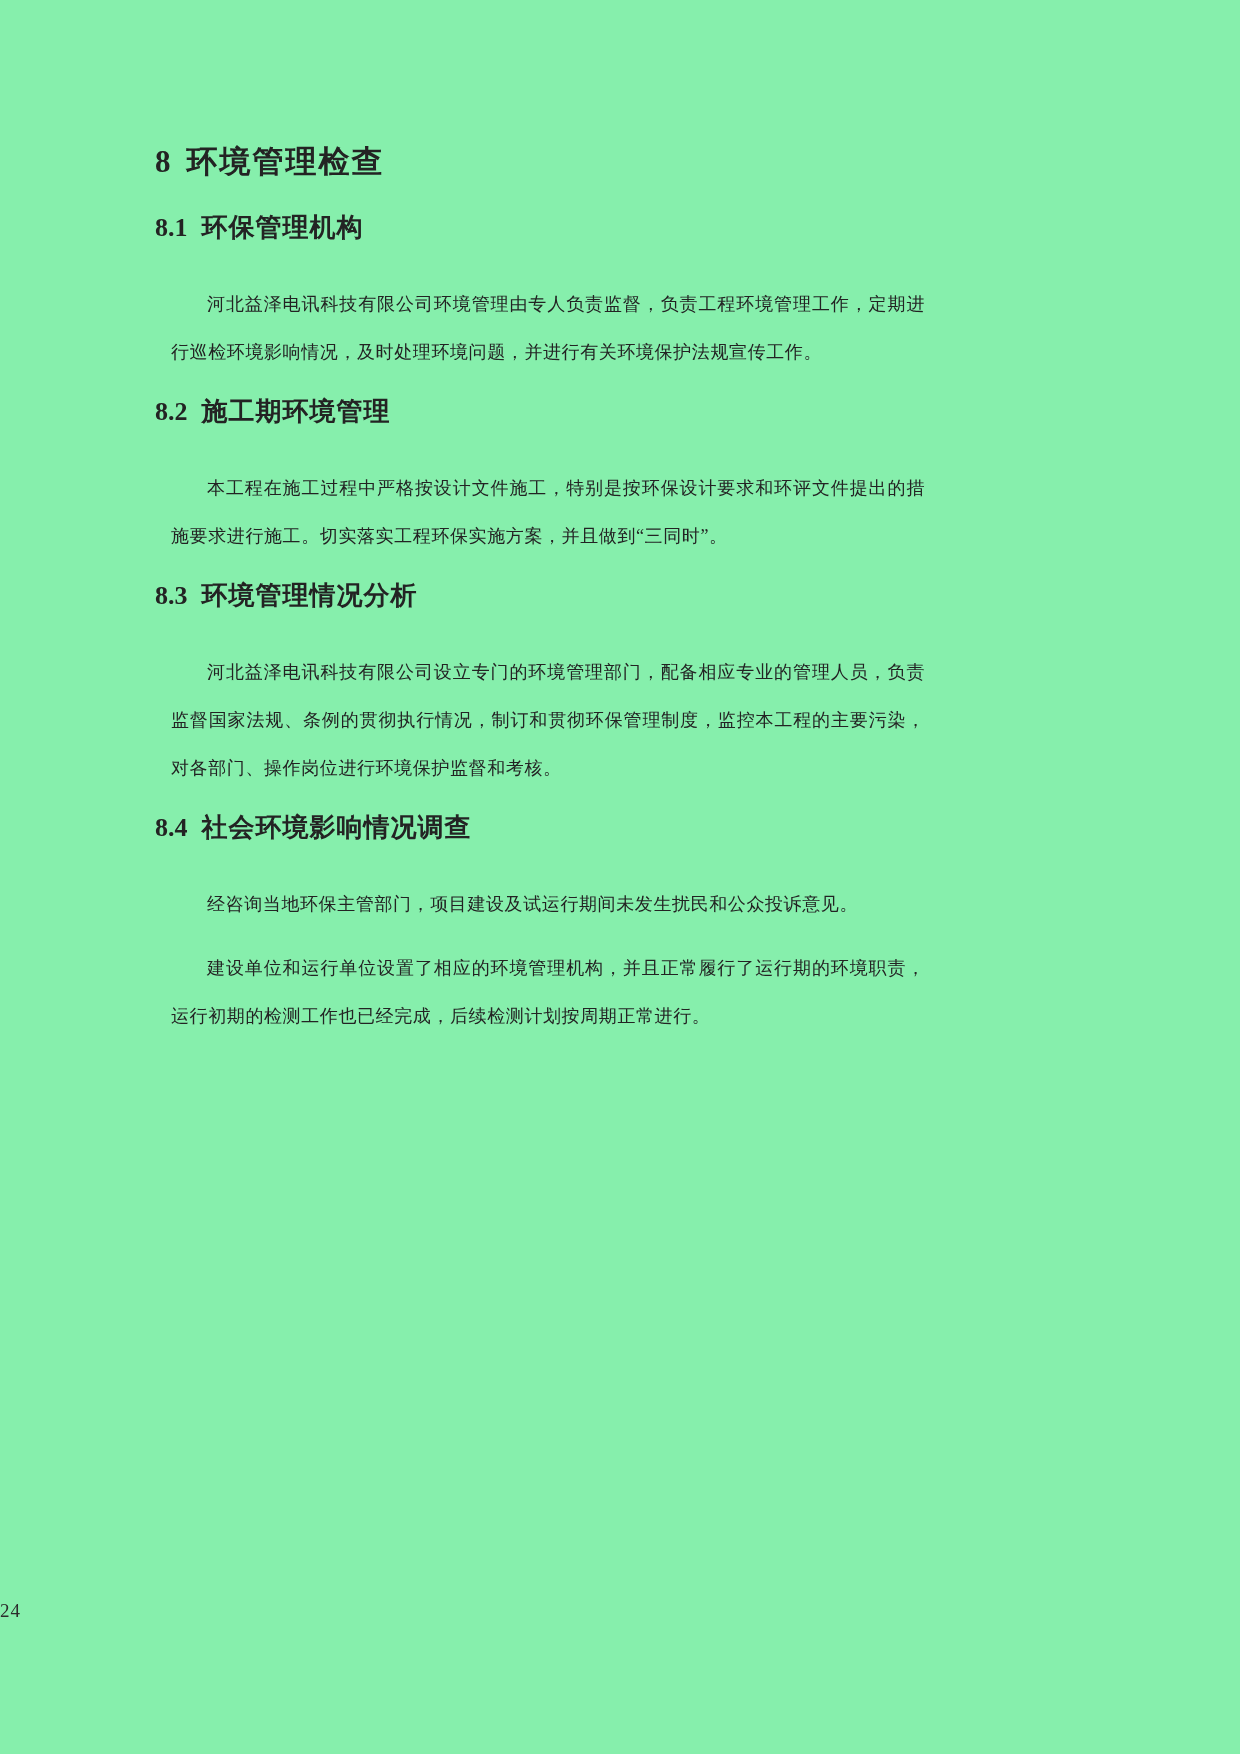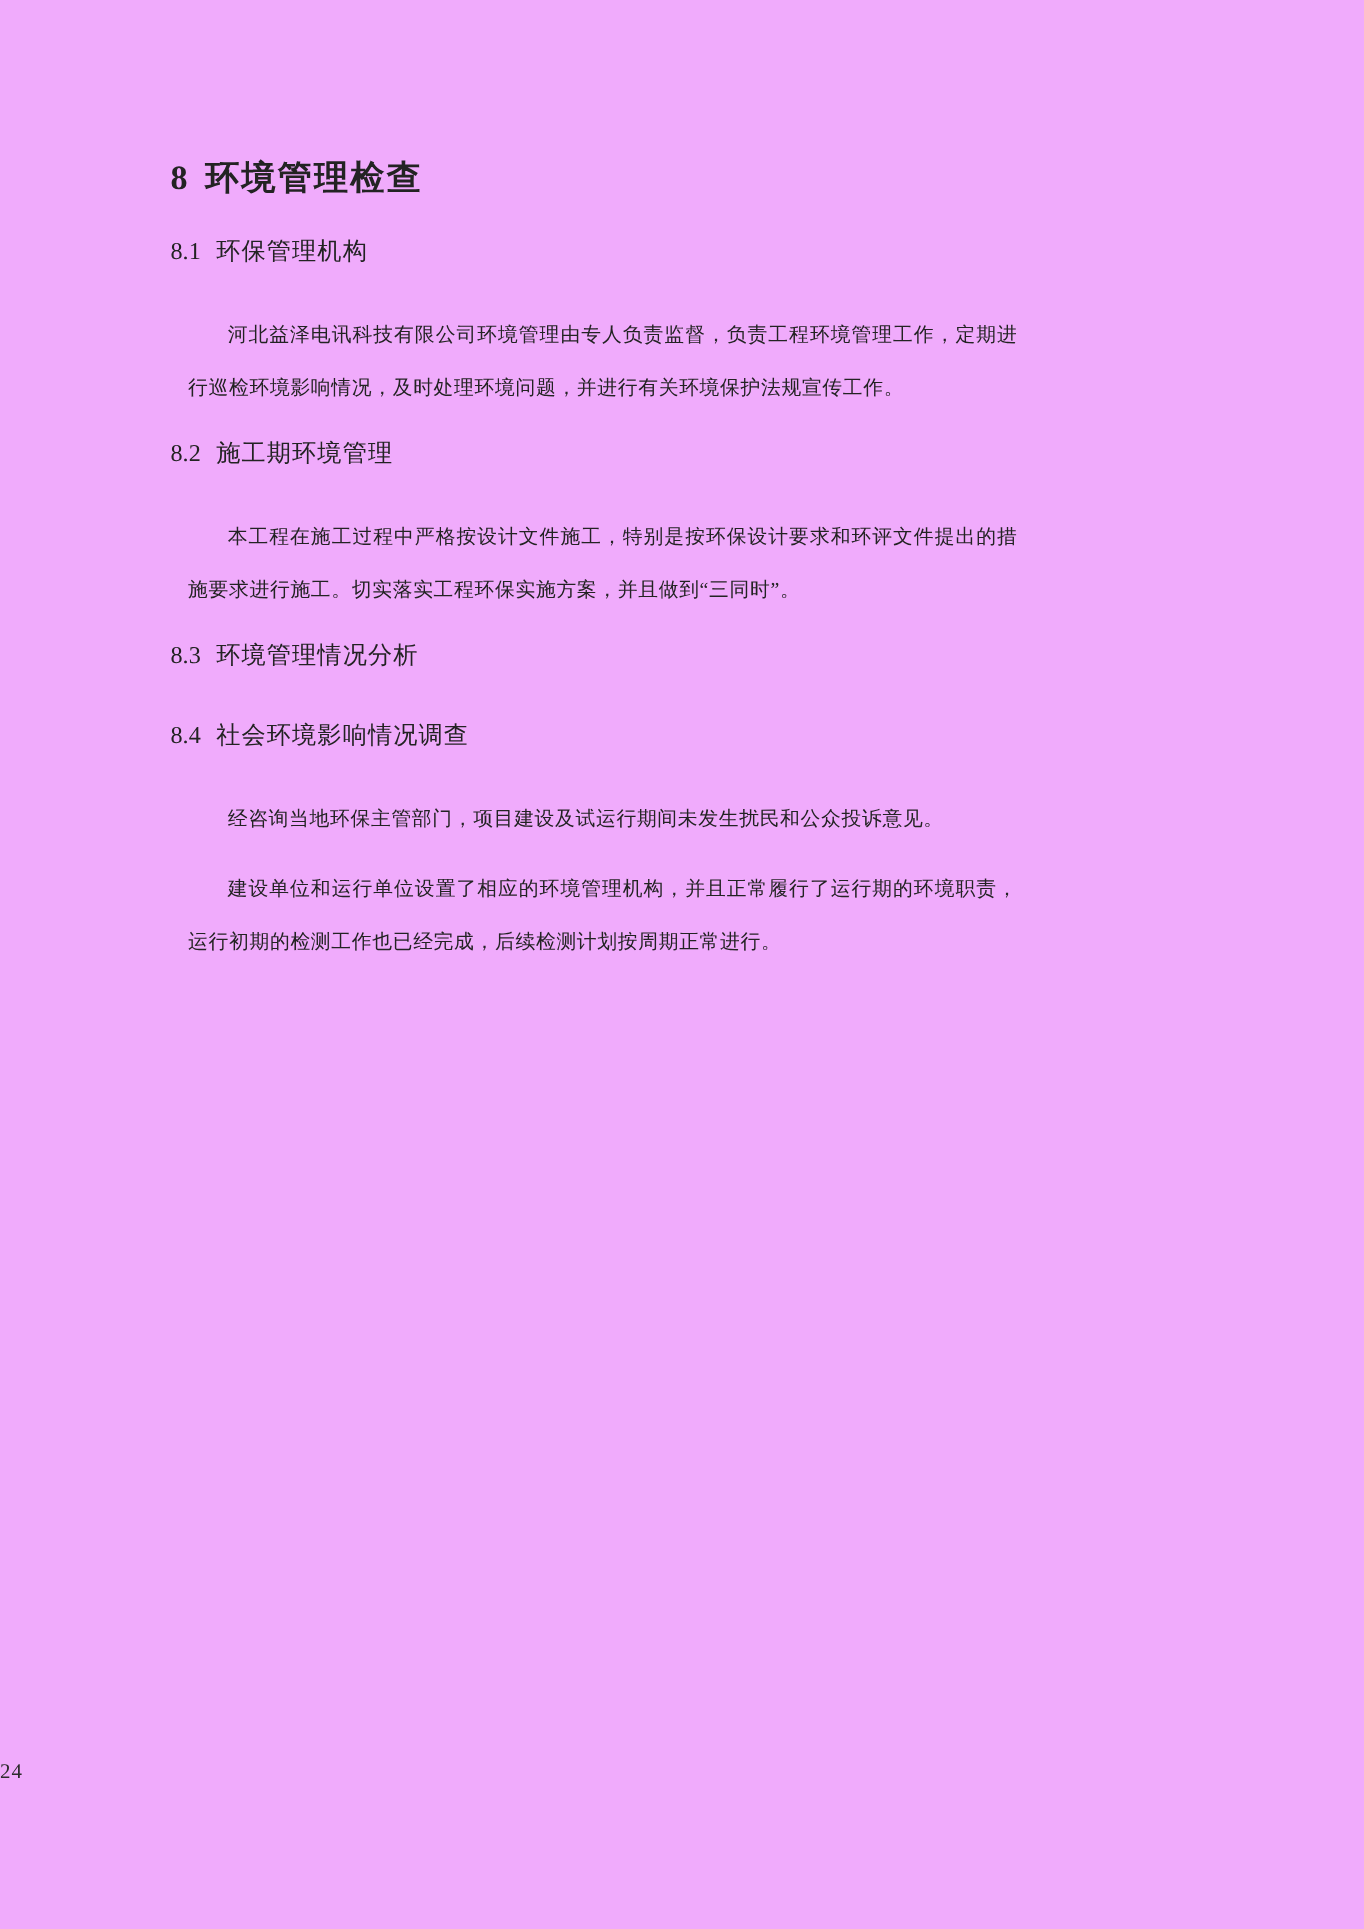--- a/index.html
+++ b/index.html
@@ -5,21 +5,21 @@
   html, body {
     margin: 0;
     padding: 0;
     background: #e9e9e9;
   }
   .page {
     position: relative;
     width: 1240px;
     height: 1754px;
     margin: 0 auto;
-    background: #f0abfc;
+    background: #86efac;
     color: #232323;
     font-family: "Liberation Serif", "DejaVu Serif", serif;
     overflow: hidden;
     box-sizing: border-box;
   }
   .content {
     position: absolute;
     top: 140px;
     left: 155px;
     width: 786px;
@@ -30,23 +30,23 @@
     line-height: 44px;
     font-weight: bold;
     letter-spacing: 2px;
   }
   .chapter-heading .sec-num {
     margin-right: 16px;
     letter-spacing: 0;
   }
   .section-heading {
     margin: 0;
-    font-size: 22px;
+    font-size: 26px;
     line-height: 40px;
-    font-weight: normal;
+    font-weight: bold;
     letter-spacing: 1px;
   }
   .section-heading.first {
     margin-top: 24px;
   }
   .section-heading .sec-num {
     margin-right: 14px;
     letter-spacing: 0;
   }
   .section-heading {
@@ -80,20 +80,21 @@
 
     <h1 class="chapter-heading"><span class="sec-num">8</span><span>环境管理检查</span></h1>
 
     <h2 class="section-heading first"><span class="sec-num">8.1</span><span>环保管理机构</span></h2>
     <p class="body-para">河北益泽电讯科技有限公司环境管理由专人负责监督，负责工程环境管理工作，定期进行巡检环境影响情况，及时处理环境问题，并进行有关环境保护法规宣传工作。</p>
 
     <h2 class="section-heading"><span class="sec-num">8.2</span><span>施工期环境管理</span></h2>
     <p class="body-para">本工程在施工过程中严格按设计文件施工，特别是按环保设计要求和环评文件提出的措施要求进行施工。切实落实工程环保实施方案，并且做到“三同时”。</p>
 
     <h2 class="section-heading"><span class="sec-num">8.3</span><span>环境管理情况分析</span></h2>
+    <p class="body-para">河北益泽电讯科技有限公司设立专门的环境管理部门，配备相应专业的管理人员，负责监督国家法规、条例的贯彻执行情况，制订和贯彻环保管理制度，监控本工程的主要污染，对各部门、操作岗位进行环境保护监督和考核。</p>
 
     <h2 class="section-heading"><span class="sec-num">8.4</span><span>社会环境影响情况调查</span></h2>
     <p class="body-para">经咨询当地环保主管部门，项目建设及试运行期间未发生扰民和公众投诉意见。</p>
 
     <p class="body-para">建设单位和运行单位设置了相应的环境管理机构，并且正常履行了运行期的环境职责，运行初期的检测工作也已经完成，后续检测计划按周期正常进行。</p>
 
   </div>
 
   <div class="page-number">24</div>
 </div>

